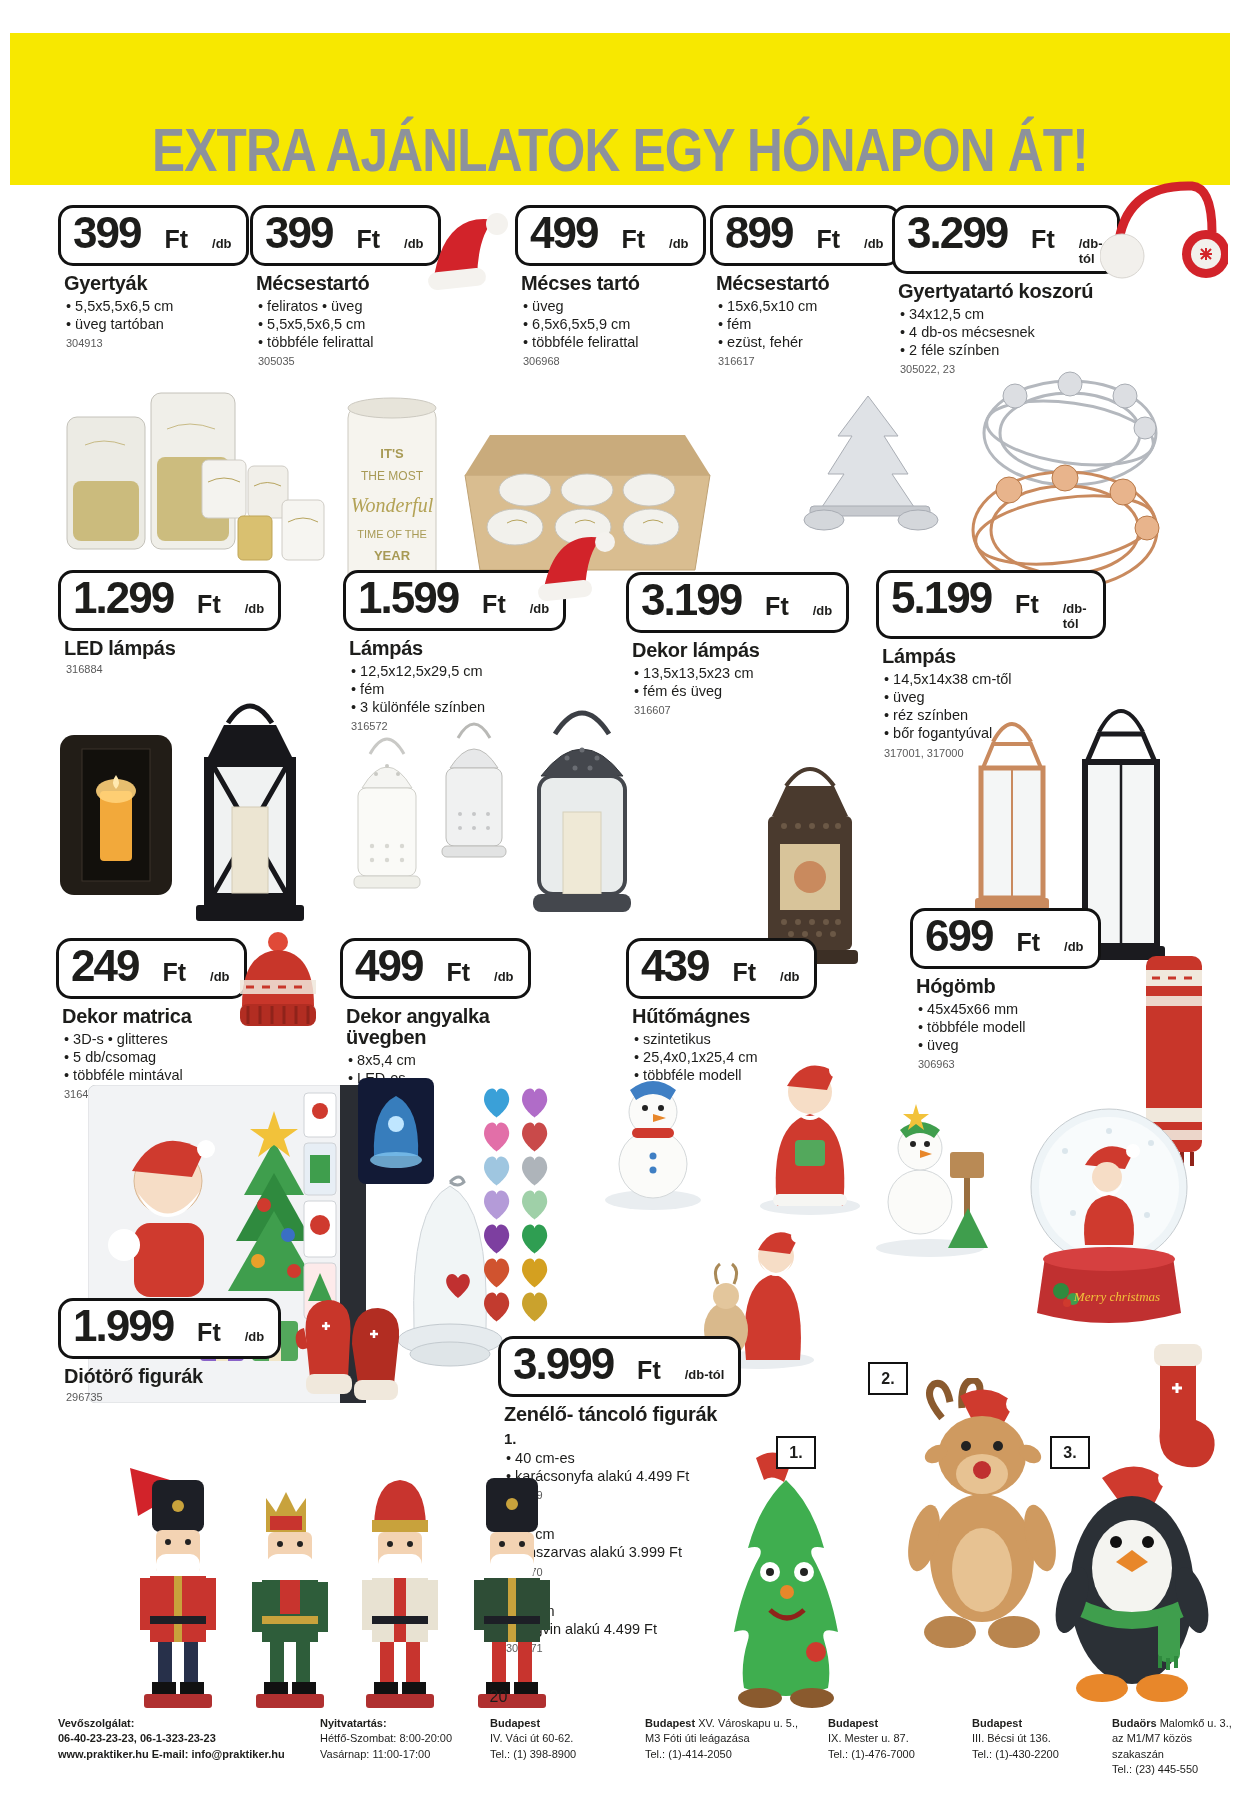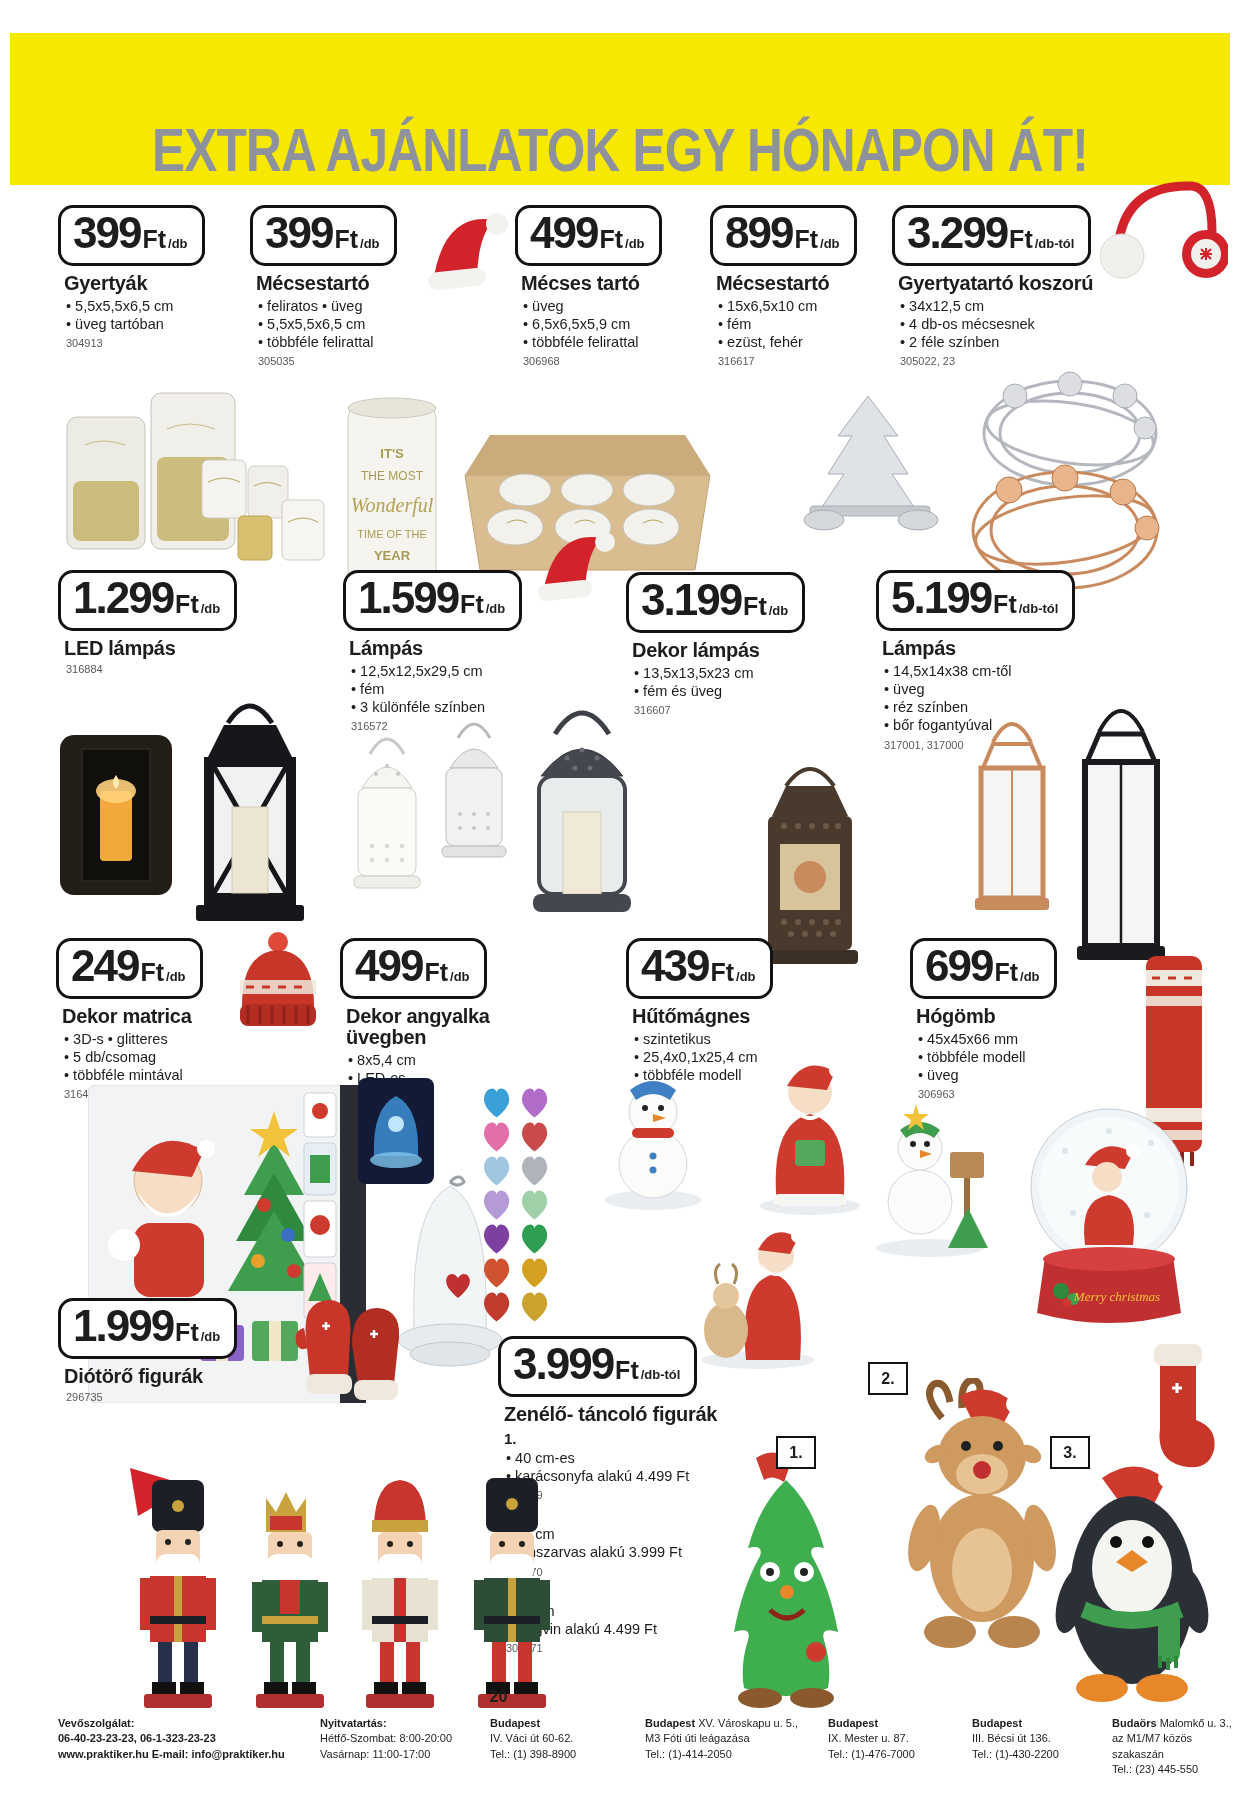--- a/index.html
+++ b/index.html
@@ -5,37 +5,37 @@
   html,body{margin:0;padding:0;background:#ffffff}
   body{font-family:"Liberation Sans",sans-serif;color:#1d1d1b}
   .page{position:relative;width:1240px;height:1813px;background:#fff;overflow:hidden}
 
   .banner{position:absolute;left:10px;top:33px;width:1220px;height:152px;background:#f7e800;
           display:flex;align-items:flex-end;justify-content:center}
   .banner h1{margin:0;font-size:62px;font-weight:bold;color:#8d929c;white-space:nowrap;
              transform:scaleX(.8);letter-spacing:-1px}
 
   .card{position:absolute}
-  .pricebox{display:inline-flex;align-items:baseline;gap:2px;border:3.5px solid #121212;
+  .pricebox{display:inline-flex;align-items:baseline;gap:24px;border:3.5px solid #121212;
             border-radius:15px;background:#fff;padding:0 14px 5px 12px}
   .price{font-size:44px;font-weight:bold;letter-spacing:-2px}
   .cur{font-size:25px;font-weight:bold}
   .per{font-size:13px;font-weight:bold}
   .pname{font-size:20px;font-weight:bold;margin:7px 0 3px 6px;letter-spacing:-.3px;line-height:1.05}
   .bullets{list-style:none;margin:2px 0 0 0;padding:0 0 0 8px;font-size:14.5px;line-height:1.25}
   .bullets li{padding-left:13px;text-indent:-13px}
   .bullets li::before{content:"• "}
   .code{font-size:11px;color:#5a5a5a;margin:4px 0 0 8px}
   .vnum{font-size:15px;font-weight:bold;margin:5px 0 0 6px}
 
   .ph{position:absolute}
   .num-label{position:absolute;width:36px;height:29px;border:2.5px solid #111;background:#fff;
              font-weight:bold;font-size:16px;display:flex;align-items:center;justify-content:center}
 
-  .page-num{position:absolute;left:0;top:1688px;width:997px;text-align:center;font-weight:bold;font-size:16px}
+  .page-num{position:absolute;left:0;top:1688px;width:997px;text-align:center;font-weight:normal;font-size:16px}
   .footer{position:absolute;left:0;top:1716px;width:1240px;height:60px;font-size:11px;line-height:1.4;color:#1d1d1b}
   .fcol{position:absolute;top:0}
   .fcol.bold-all{font-weight:bold}
 </style>
 </head>
 <body>
 
 <div class="page">
 
   <div class="banner">
@@ -414,21 +414,21 @@
     </div>
     <div class="pname">Hűtőmágnes</div>
     <ul class="bullets">
       <li>szintetikus</li>
       <li>25,4x0,1x25,4 cm</li>
       <li>többféle modell</li>
     </ul>
     <div class="code">296721</div>
   </div>
 
-  <div class="card" style="left:910px;top:938px;width:190px">
+  <div class="card" style="left:910px;top:908px;width:190px">
     <div class="pricebox">
       <span class="price">699</span>
       <span class="cur">Ft</span>
       <span class="per">/db</span>
     </div>
     <div class="pname">Hógömb</div>
     <ul class="bullets">
       <li>45x45x66 mm</li>
       <li>többféle modell</li>
       <li>üveg</li>

